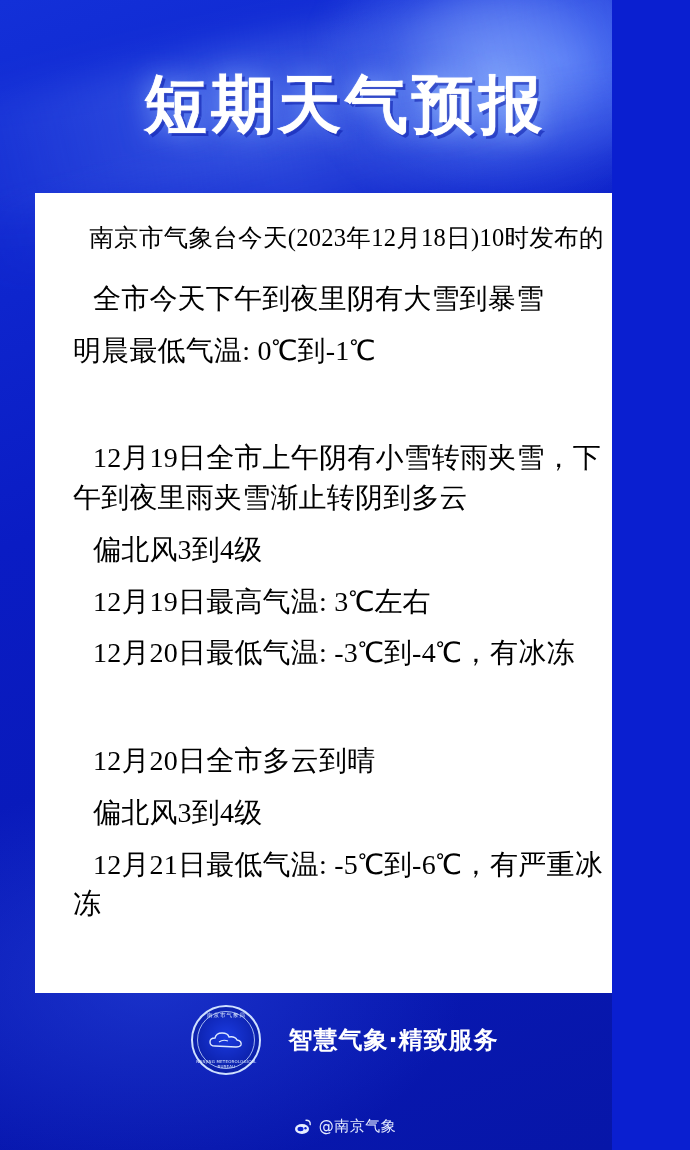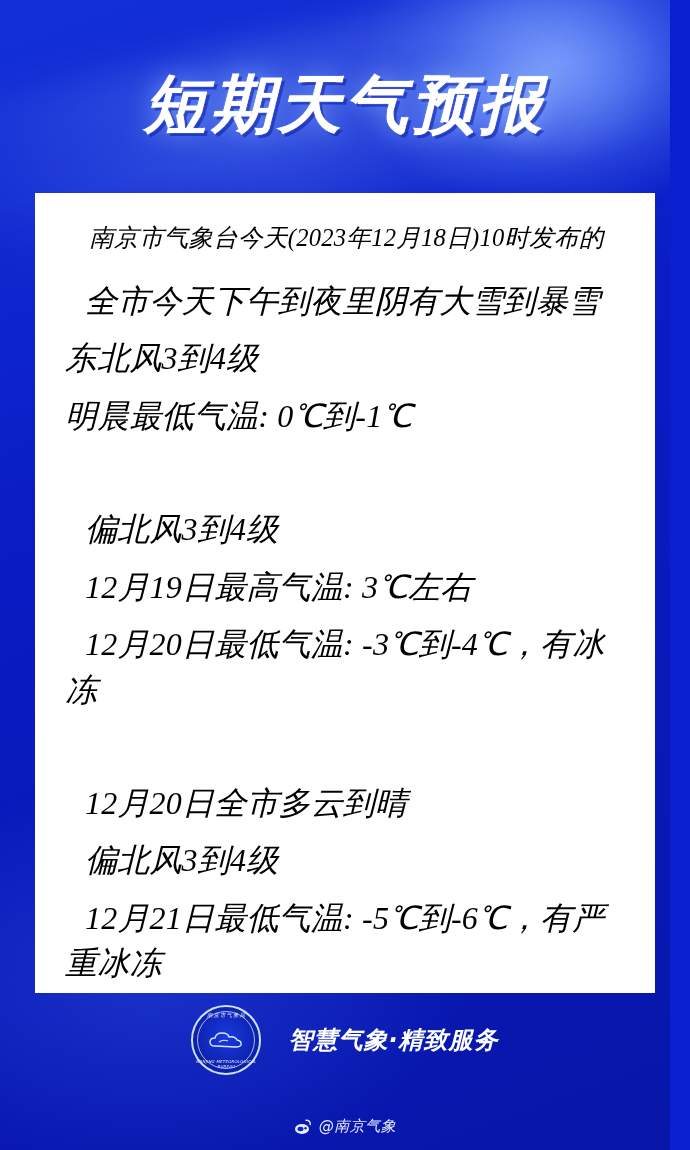--- a/index.html
+++ b/index.html
@@ -8,28 +8,27 @@
   }
   body {
     width: 690px;
     height: 1150px;
     background: #0a1fd0;
     font-family: "Liberation Serif", serif;
     overflow: hidden;
   }
   .poster {
     position: relative;
-    width: 670px;
+    width: 612px;
     height: 1150px;
     background:
       radial-gradient(ellipse 300px 180px at 560px 60px, rgba(90,130,255,0.75) 0%, rgba(50,80,230,0.25) 55%, rgba(10,31,208,0) 80%),
       radial-gradient(ellipse 420px 260px at 150px 980px, rgba(40,70,220,0.55) 0%, rgba(10,31,208,0) 75%),
       linear-gradient(160deg, #1330d8 0%, #0a1cc4 40%, #0716a8 100%);
     overflow: hidden;
-    font-style: italic;
   }
   .glow-stripe {
     position: absolute;
     width: 820px;
     height: 120px;
     background: linear-gradient(90deg, rgba(255,255,255,0) 0%, rgba(120,160,255,0.35) 40%, rgba(160,190,255,0.15) 70%, rgba(255,255,255,0) 100%);
     filter: blur(18px);
     transform: rotate(-12deg);
   }
   .stripe-1 { top: 30px; left: -90px; }
@@ -77,22 +76,22 @@
   }
   .head-line {
     text-align: center;
     font-size: 24.5px;
     color: #000;
     line-height: 1.55;
     letter-spacing: 0.3px;
   }
   .block { margin-top: 22px; }
   .block p {
-    margin: 0 0 12px 0;
-    font-size: 32px;
+    margin: 0 0 12px 8px;
+    font-size: 28px;
     color: #000;
     line-height: 1.42;
     text-indent: 20px;
     letter-spacing: 0.2px;
   }
   .block p.noindent { text-indent: 0; }
   .gap { height: 34px; }
 
   
   .footer {
@@ -184,27 +183,27 @@
   </div>
 
   <div class="card">
 
     <div class="head-line">
       <div>南京市气象台今天(2023年12月18日)10时发布的</div>
     </div>
 
     <div class="block">
       <p>全市今天下午到夜里阴有大雪到暴雪</p>
-      <p class="noindent">东北风3到4级</p>
       <p class="noindent">明晨最低气温: 0℃到-1℃</p>
     </div>
 
     <div class="gap"></div>
 
     <div class="block">
+      <p>12月19日全市上午阴有小雪转雨夹雪，下午到夜里雨夹雪渐止转阴到多云</p>
       <p>偏北风3到4级</p>
       <p>12月19日最高气温: 3℃左右</p>
       <p>12月20日最低气温: -3℃到-4℃，有冰冻</p>
     </div>
 
     <div class="gap"></div>
 
     <div class="block">
       <p>12月20日全市多云到晴</p>
       <p>偏北风3到4级</p>

